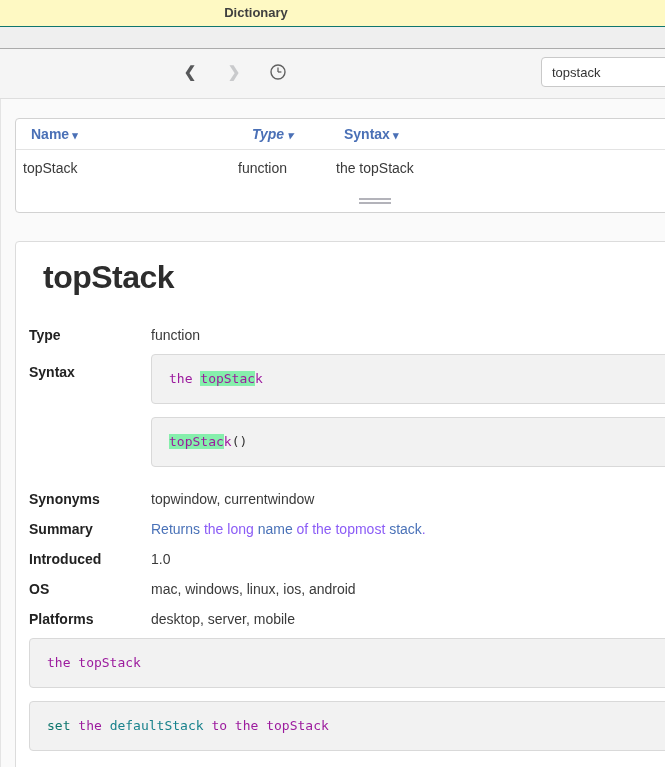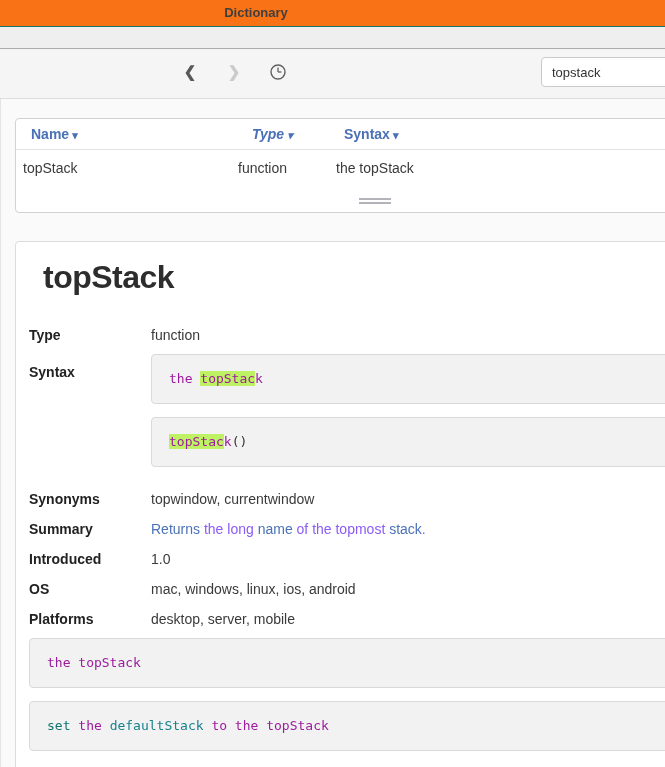--- a/index.html
+++ b/index.html
@@ -1,20 +1,20 @@
 <!DOCTYPE html>
 <html><head>
 <meta charset="utf-8">
 <style>
   html,body{margin:0;padding:0;}
   body{font-family:"Liberation Sans", sans-serif; -webkit-font-smoothing:antialiased;}
   .screen{position:relative;width:665px;height:767px;overflow:hidden;background:#fafafa;}
 
   
-  .titlebar{position:absolute;left:0;top:0;width:100%;height:26px;background:#f97316;border-bottom:4px solid #0f766e;}
+  .titlebar{position:absolute;left:0;top:0;width:100%;height:26px;background:#fef9c3;border-bottom:4px solid #0f766e;}
   .titlebar .title{position:absolute;left:256px;top:0;transform:translateX(-50%);line-height:26px;font-size:13px;font-weight:bold;color:#3f3f3f;}
 
   
   .menustrip{position:absolute;left:0;top:27px;width:100%;height:21px;background:#efefef;border-bottom:1px solid #ababab;}
 
   
   .navbar{position:absolute;left:0;top:49px;width:100%;height:49px;background:#f5f5f5;border-bottom:1px solid #dedede;}
   .navbtn{position:absolute;top:11px;width:20px;height:24px;line-height:24px;text-align:center;font-size:15px;font-weight:bold;background:none;border:none;padding:0;cursor:pointer;}
   .nav-back{left:180px;color:#57585a;}
   .nav-fwd{left:224px;color:#c9cacc;}
@@ -41,21 +41,21 @@
   .row.simple{height:30px;align-items:center;}
   .row.coderow{padding-top:4px;margin-bottom:4px;}
   .lbl{flex:0 0 122px;font-size:14px;font-weight:bold;color:#222;}
   .coderow .lbl{padding-top:10px;}
   .val{flex:1;font-size:14px;color:#3a3a3a;}
   .codecol{flex:1;min-width:0;}
   .code{box-sizing:border-box;background:#f2f2f2;border:1px solid #d9d9d9;border-radius:4px;padding:15px 17px;margin-bottom:13px;font-family:"DejaVu Sans Mono",monospace;font-size:13px;line-height:18px;white-space:pre;}
 
   
   .tk-kw{color:#9c1b9e;}
-  .tk-kwhl{color:#9c1b9e;background:#bef264;}
+  .tk-kwhl{color:#9c1b9e;background:#86efac;}
   .tk-cmd{color:#0f766e;font-weight:normal;margin-top:19px;}
   .tk-prop{color:#18828c;}
   .tk-plain{color:#333;}
   .tk-link{color:#4a72b8;cursor:pointer;}
   .tk-text{color:#8b5cf6;}
 
   .left-edge{position:absolute;left:0;top:99px;bottom:0;width:1px;background:#e4e4e4;}
 </style>
 </head>
 <body>

